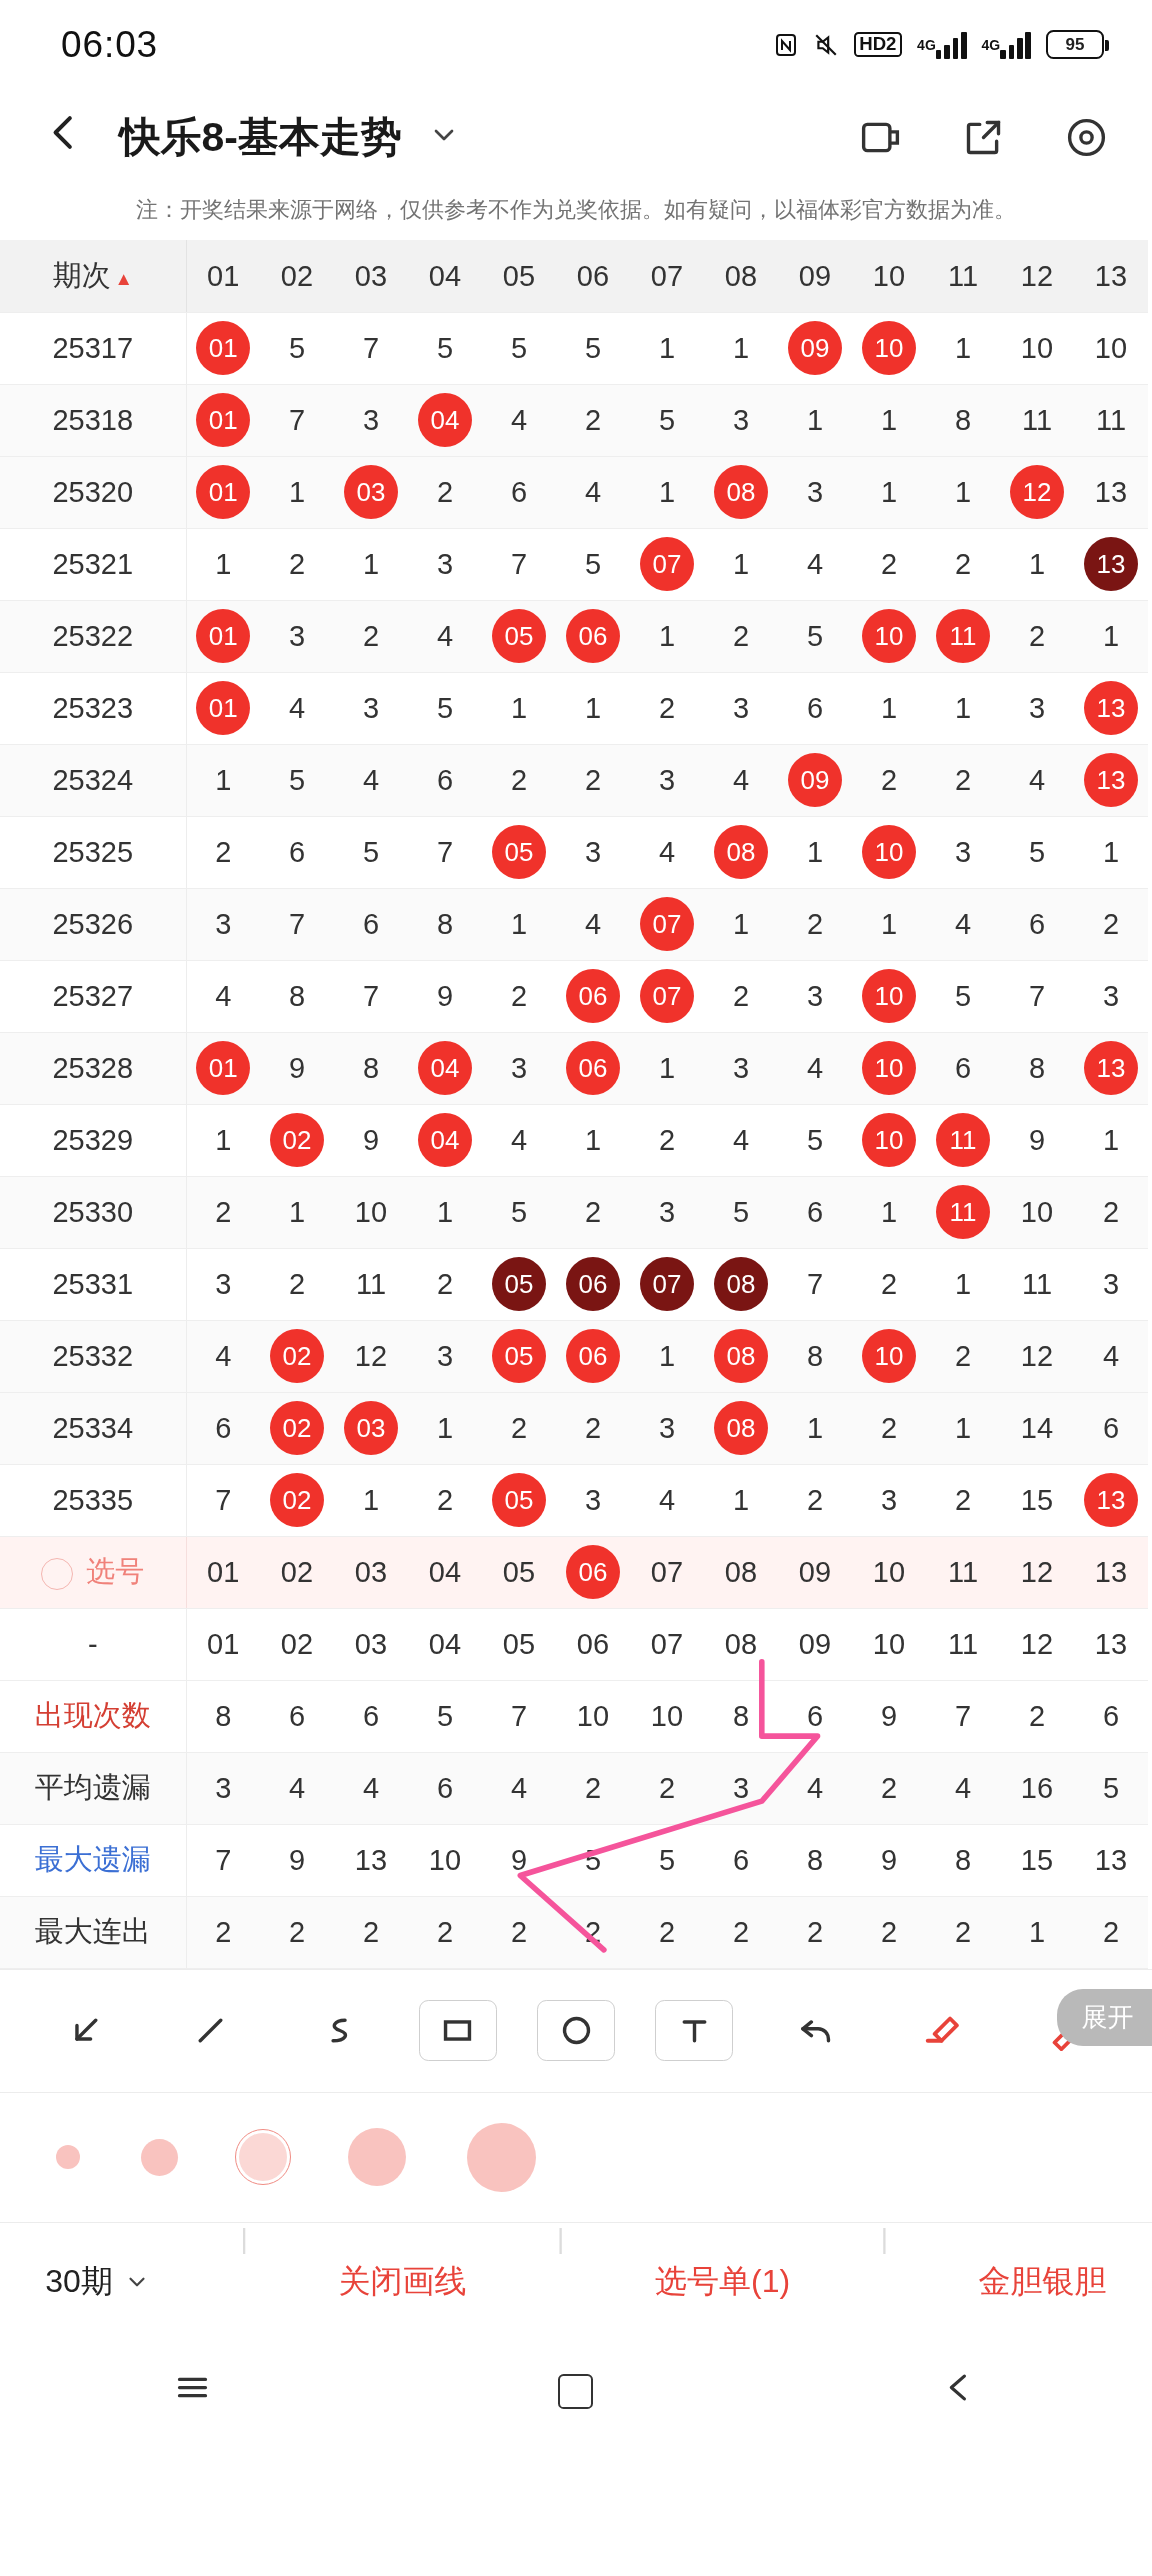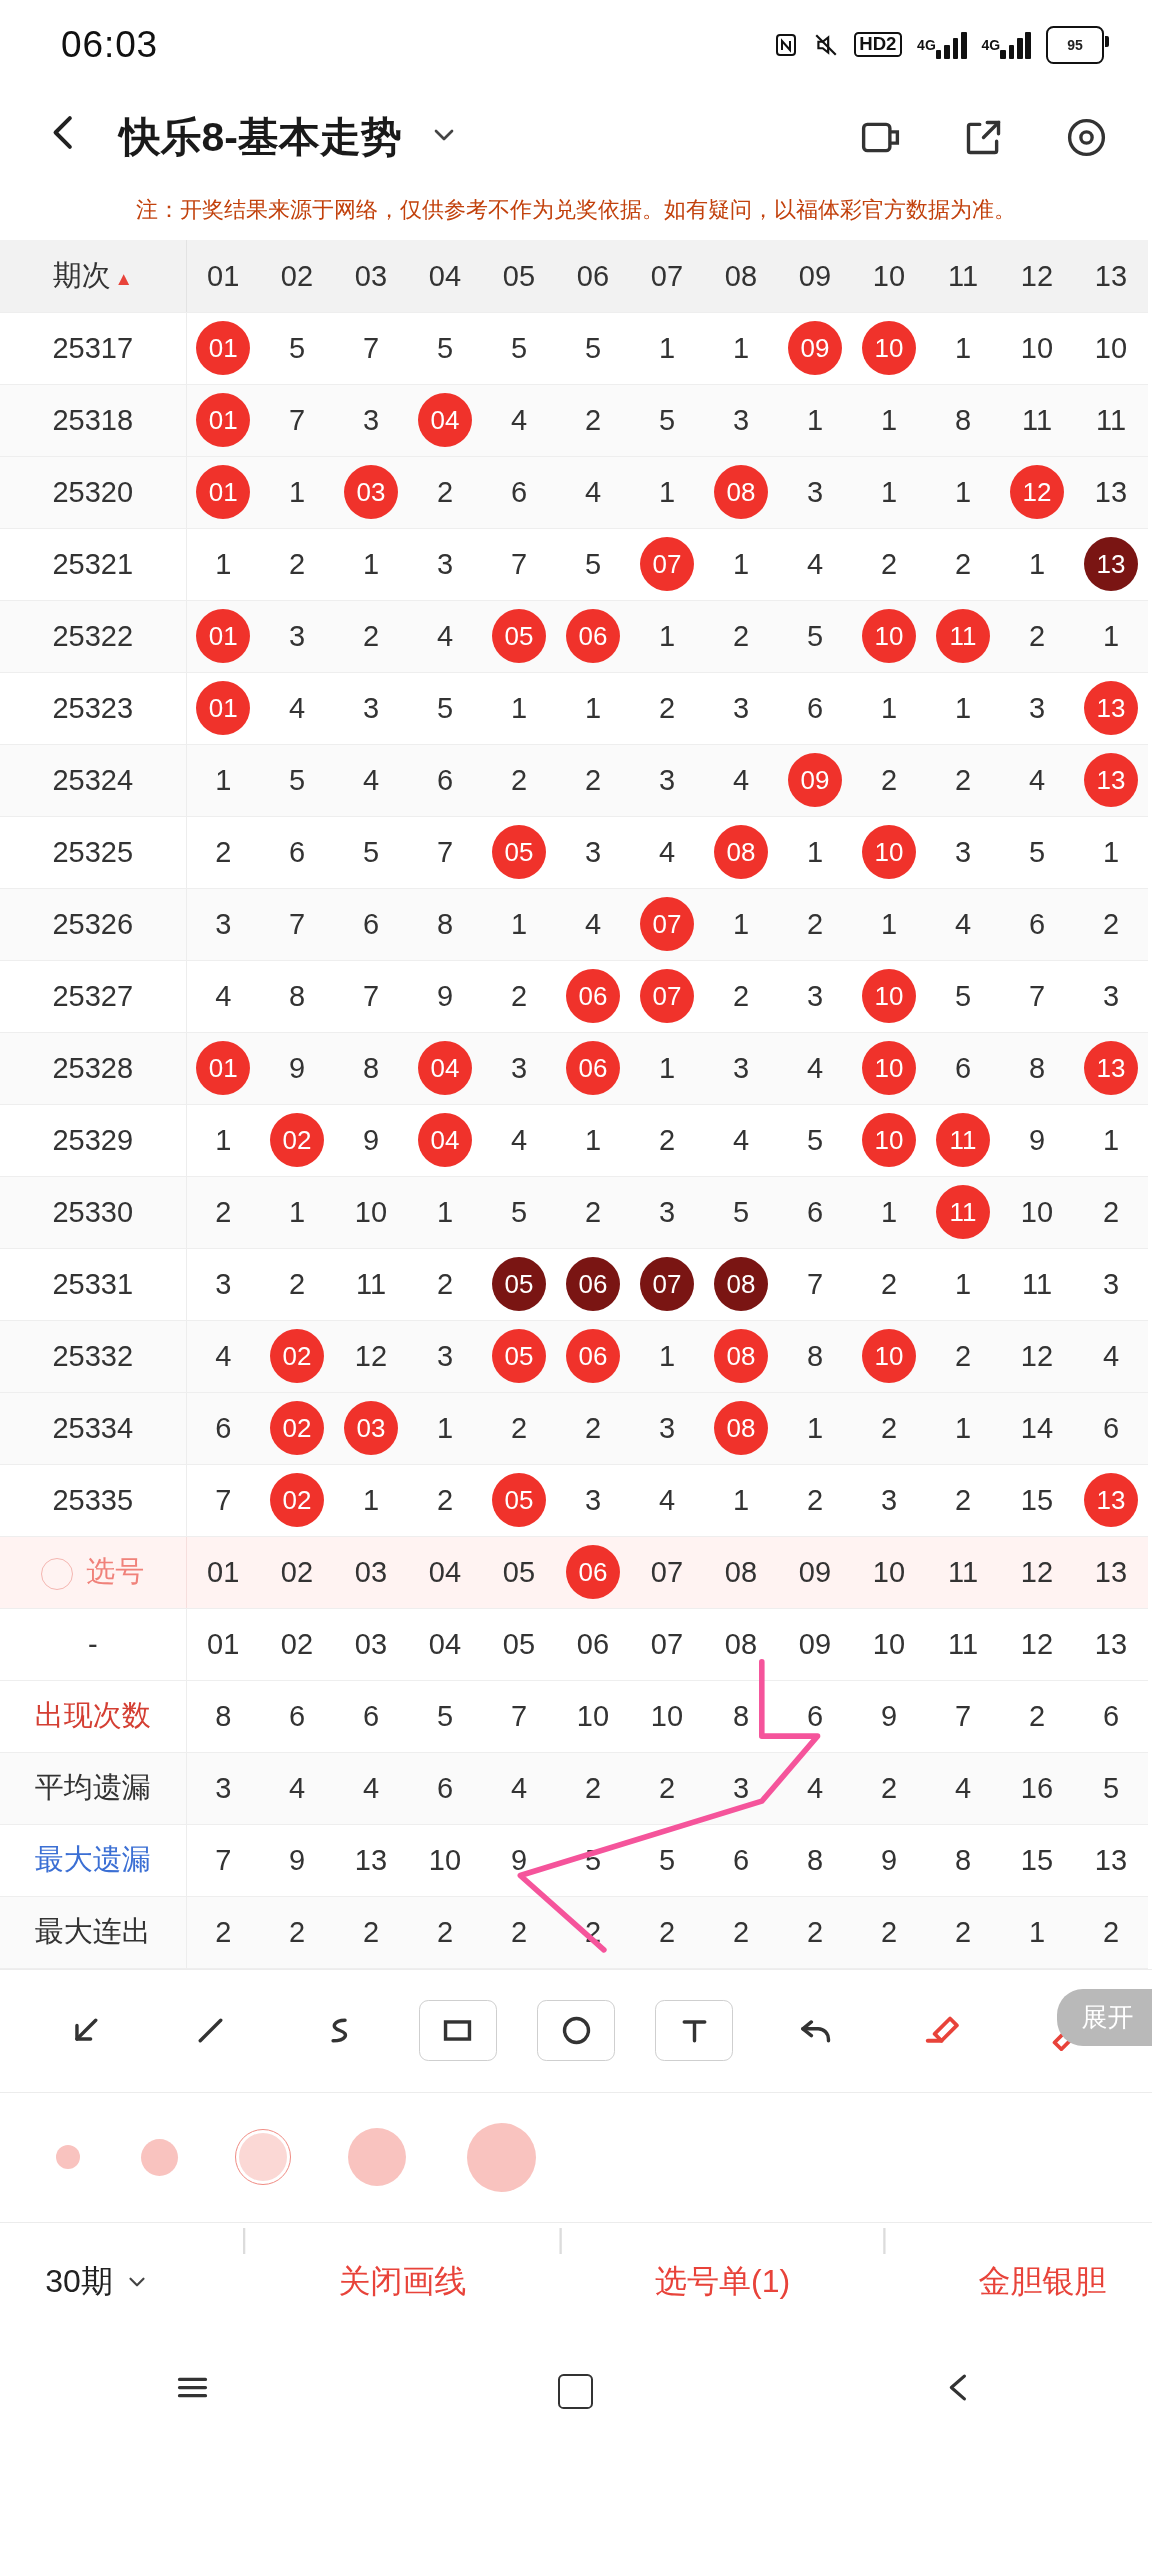--- a/index.html
+++ b/index.html
@@ -26,41 +26,41 @@
     padding: 0.9px 3.7px; font-weight: bold; line-height: 1;
   }
   .si-bars { display: flex; align-items: flex-end; gap: 2.8px; height: 28px; }
   .si-bars i { width: 5.6px; background: #111; display: block; border-radius: 0.9px; }
   .si-bars i:nth-child(1){height:8.4px;}
   .si-bars i:nth-child(2){height:14px;}
   .si-bars i:nth-child(3){height:20.4px;}
   .si-bars i:nth-child(4){height:27px;}
   .si-4g { font-size: 14px; font-weight: bold; }
   .battery {
-    width: 58px; height: 38px; border: 2.8px solid #111; border-radius: 7.4px;
+    width: 58px; height: 29px; border: 2.8px solid #111; border-radius: 7.4px;
     display: flex; align-items: center; justify-content: center;
-    font-size: 14px; font-weight: bold; position: relative;
+    font-size: 17px; font-weight: bold; position: relative;
   }
   .battery:after {
     content:""; position:absolute; right:-7.4px; top:8.4px; width:4.6px; height:11px;
     background:#111; border-radius:0 1.9px 1.9px 0;
   }
   
   .appbar {
     height: 97px; display: flex; align-items: center; padding: 0 43px;
   }
   .back-ic { font-size: 43px; color: #222; width: 56px; }
   .app-title { font-size: 41px; font-weight: bold; margin-left: 20.4px; color: #1a1a1a; }
   .caret { margin-left: 26px; font-size: 24px; color: #444; }
   .appbar-right { margin-left: auto; display: flex; align-items: center; gap: 58px; }
   .hd-ic { width: 45px; height: 45px; color: #333; }
   .hd-ic svg { width: 100%; height: 100%; display: block; }
   
   .notice {
-    font-size: 22px; color: #c2410c; text-align: center; padding: 9.3px 9.3px 15px;
+    font-size: 22px; color: #737373; text-align: center; padding: 9.3px 9.3px 15px;
   }
   
   .grid-wrap { position: relative; }
   table.grid { border-collapse: collapse; width: 980px; table-layout: fixed; }
   table.grid th, table.grid td {
     text-align: center; font-size: 29px; color: #333;
     border-bottom: 0.9px solid #eeeeee;
     height: 72px; padding: 0;
   }
   thead th {

